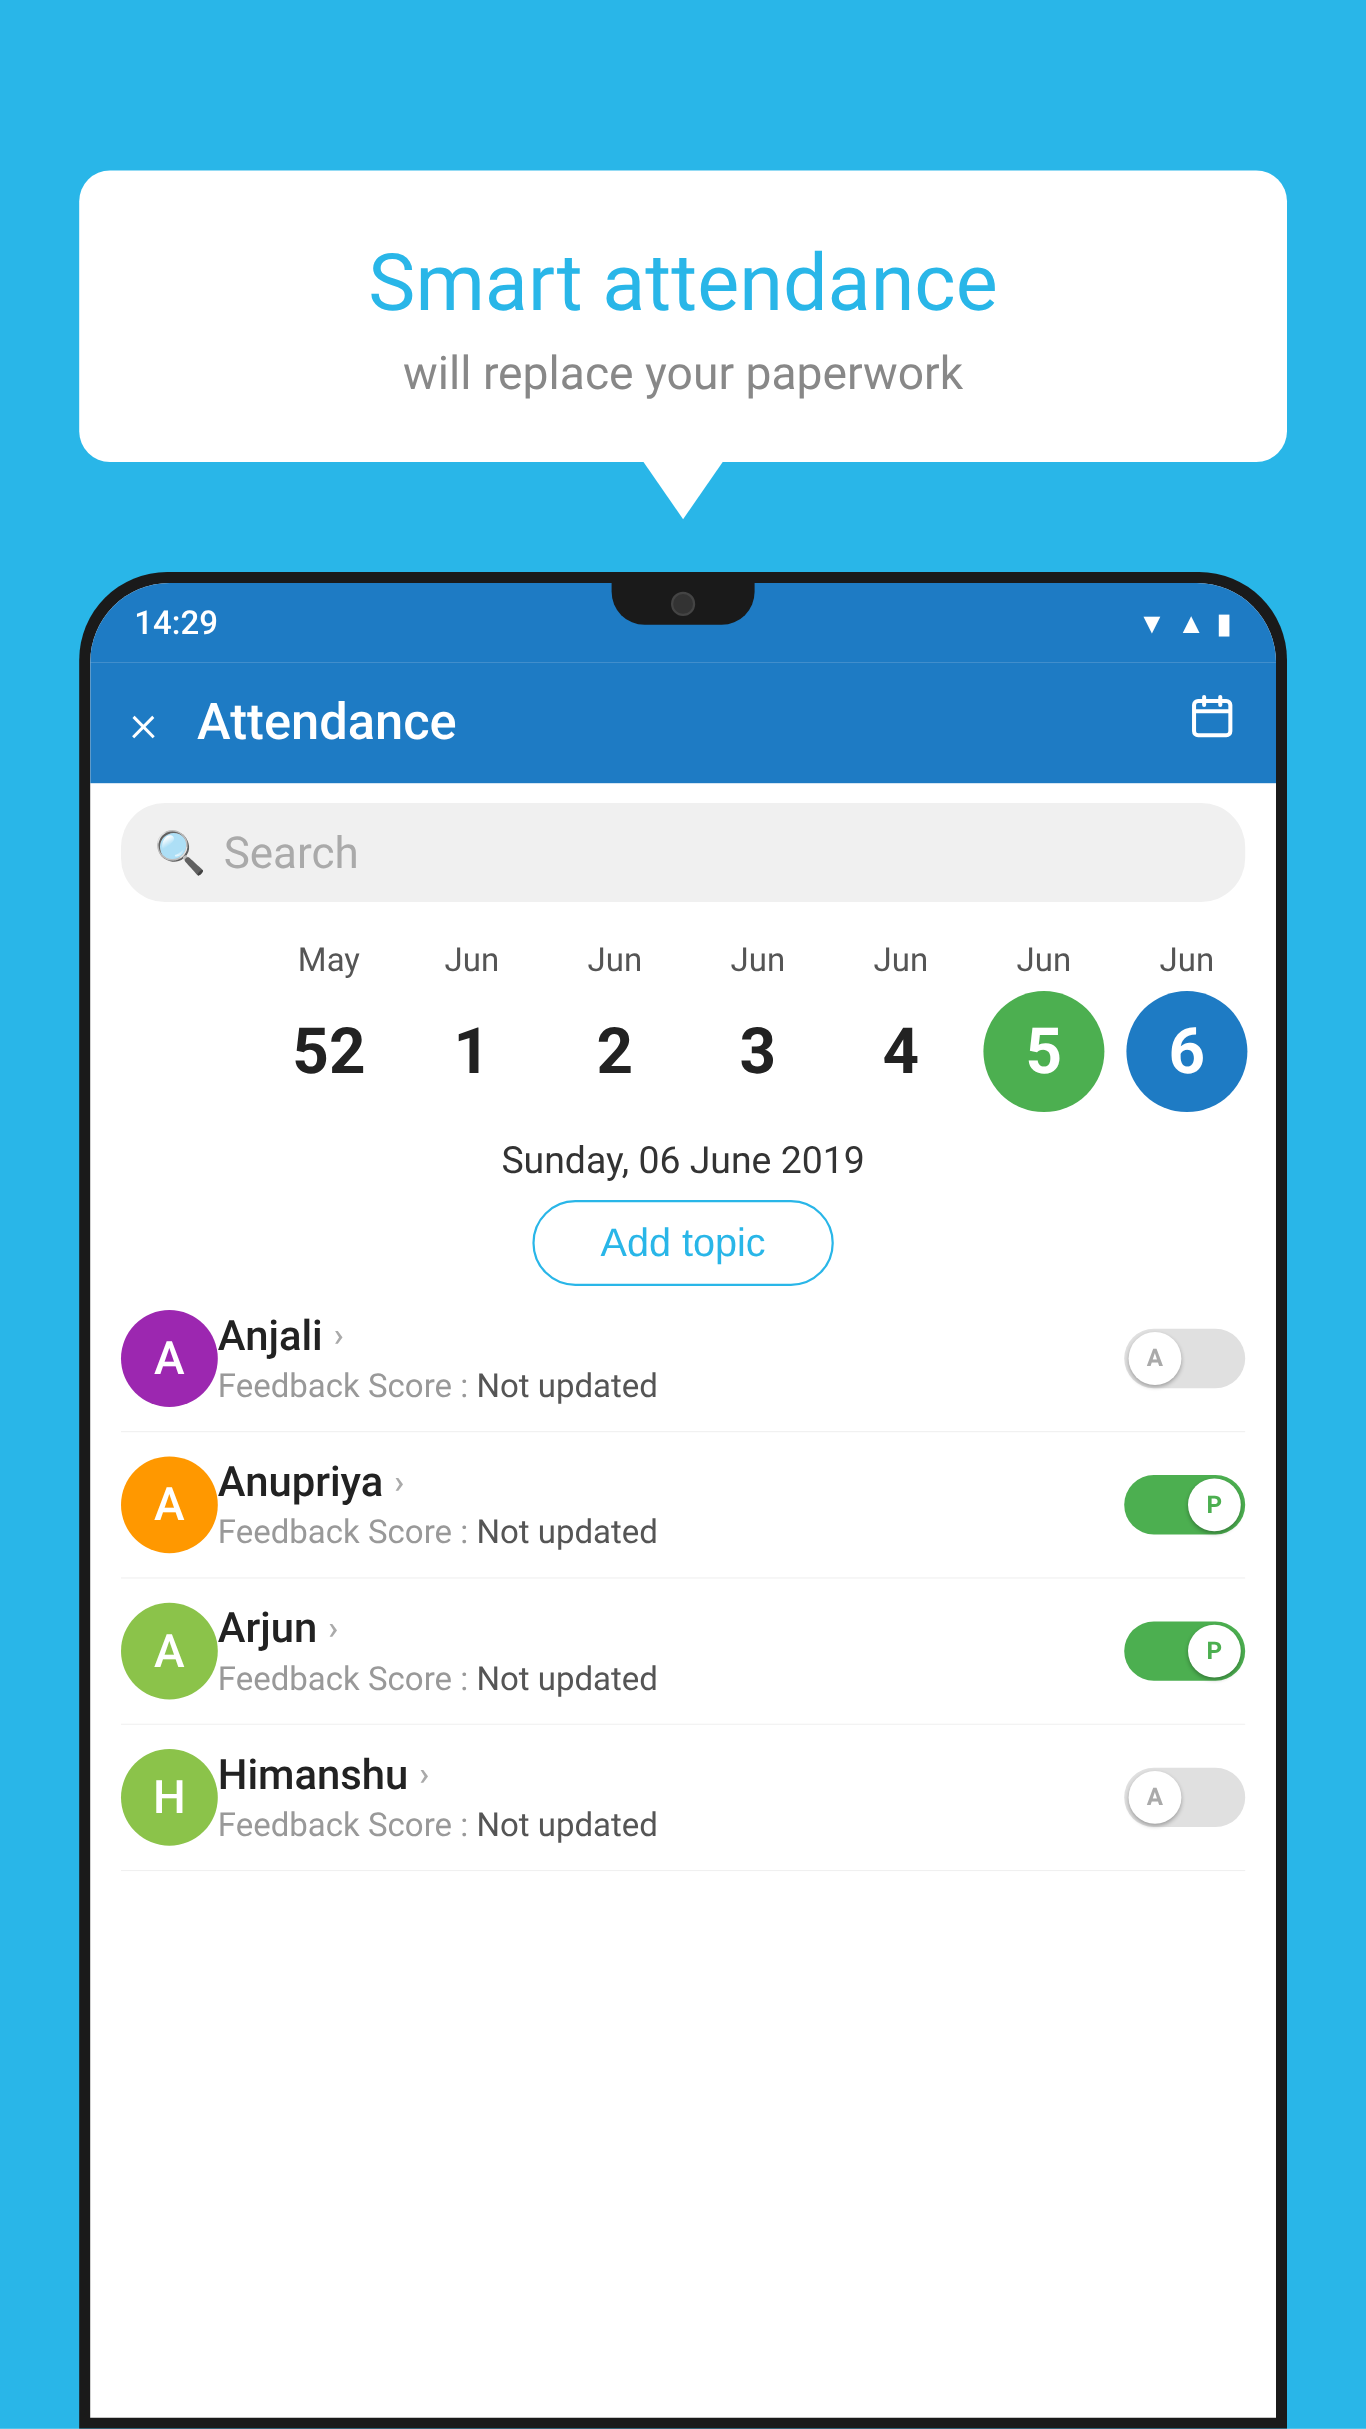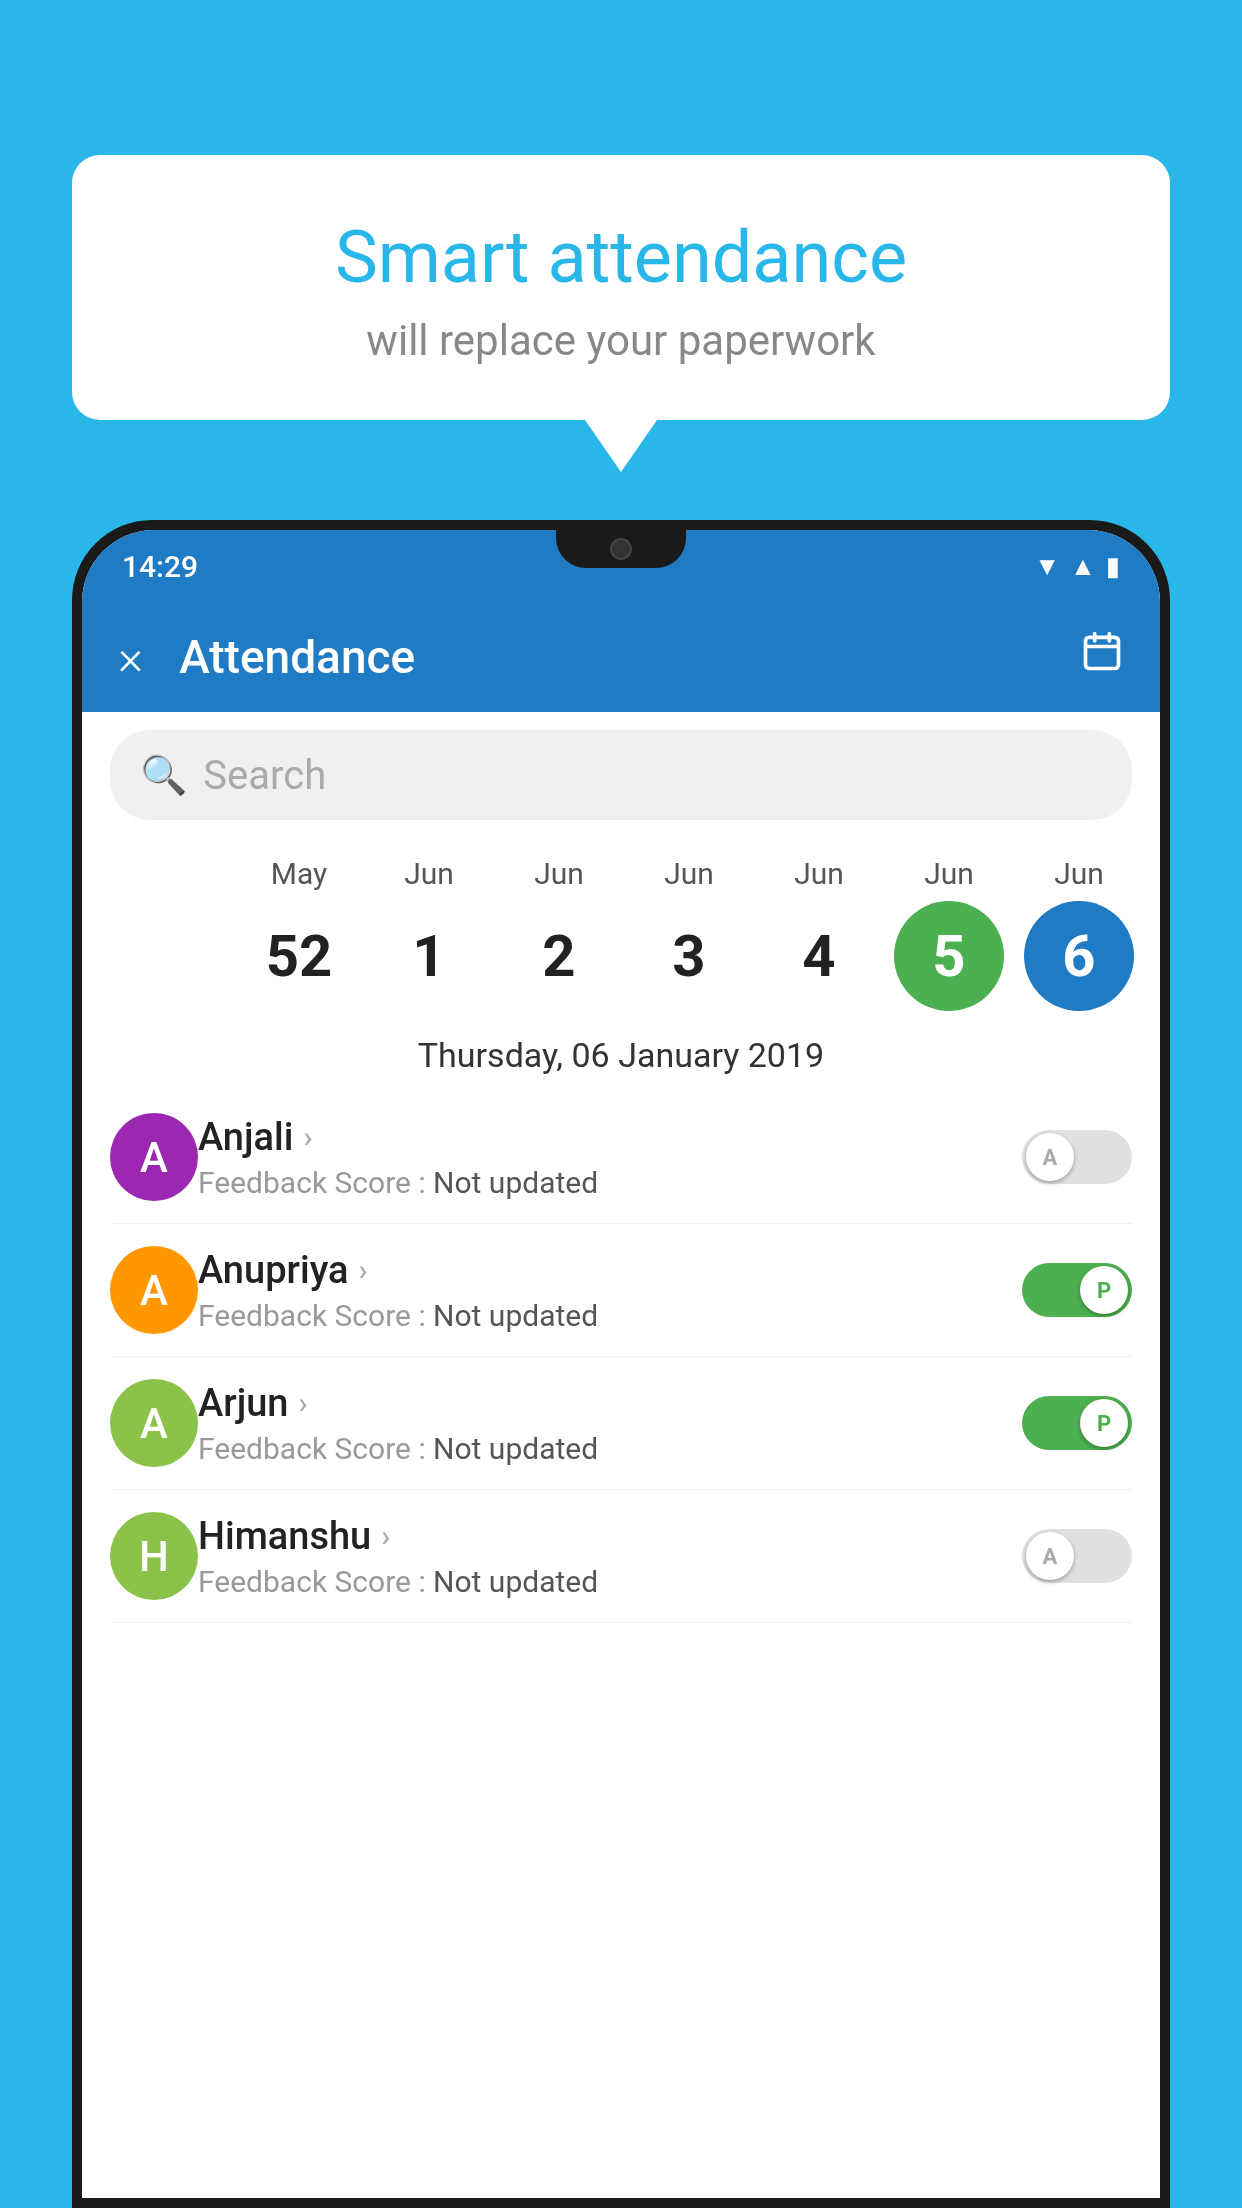--- a/index.html
+++ b/index.html
@@ -386,22 +386,23 @@
         <div class="cal-day">
           <div class="cal-month">Jun</div>
           <div class="cal-num today">5</div>
         </div>
         <div class="cal-day">
           <div class="cal-month">Jun</div>
           <div class="cal-num selected">6</div>
         </div>
       </div>
 
-    <div class="date-label">Thursday, 06 January 2019</div>
-
+    <div class="date-label">Sunday, 06 June 2019</div>
+
+    <button class="add-topic-btn">Add topic</button>
 
 
     <div class="student-list" id="student-list">
     <div class="student-item">
           <div class="student-avatar" style="background-color: rgb(156, 39, 176);">A</div>
           <div class="student-info">
             <div class="student-name">Anjali <span class="chevron">›</span></div>
             <div class="student-score">Feedback Score : <span>Not updated</span></div>
           </div>
           <div class="toggle-wrap">

